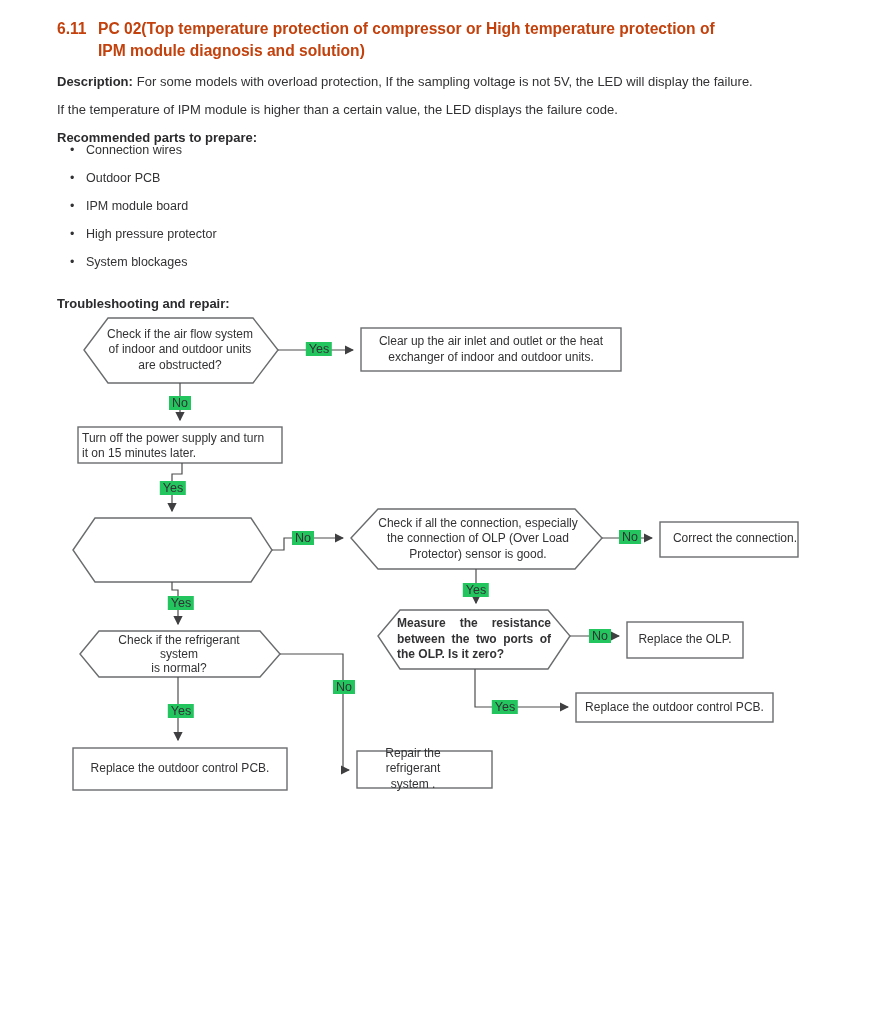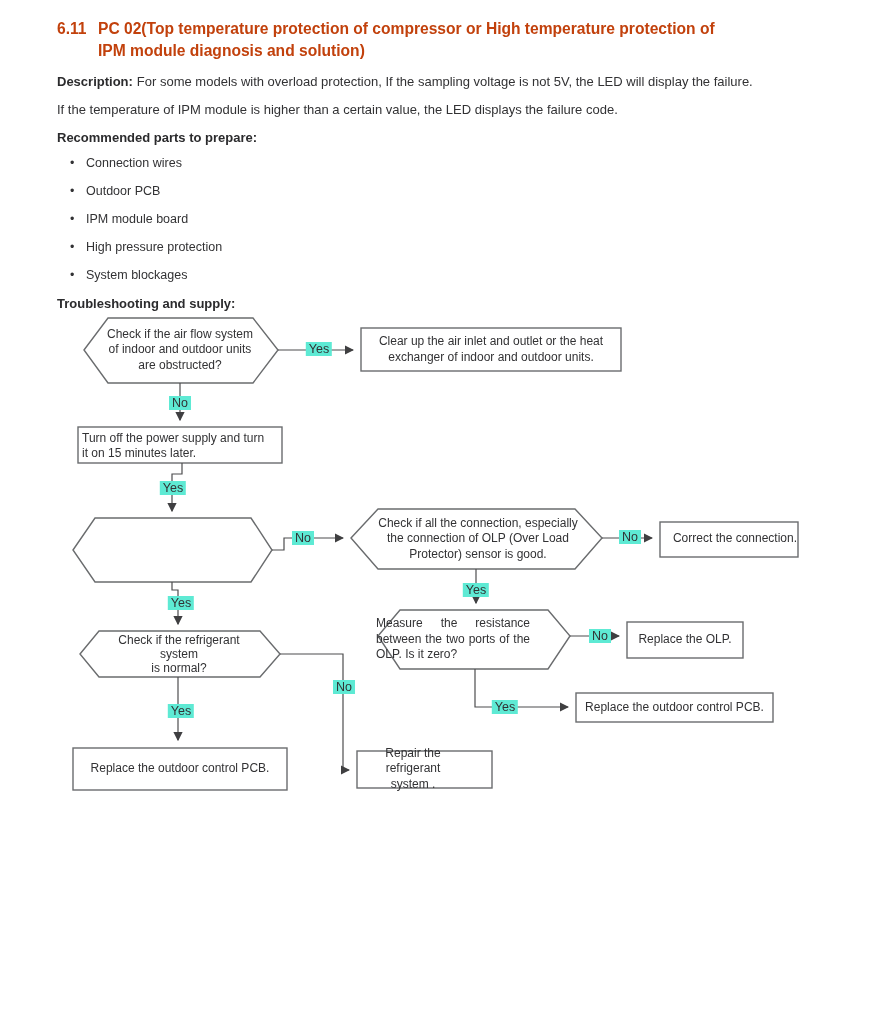--- a/index.html
+++ b/index.html
@@ -12,43 +12,43 @@
   .sec-title { left:57px; top:18px; width:760px; display:flex;
     font-size:15.6px; font-weight:bold; line-height:21.5px; color:#c2410c; }
   .sec-num { width:41px; flex:0 0 41px; }
   .sec-text { white-space:pre-line; }
   .body-line { left:57px; font-size:13px; line-height:16px; color:#323234; }
   .desc { top:74px; }
   .para2 { top:102px; }
   .bold-line { font-weight:bold; color:#2b2b2d; }
   .parts-h { top:130px; }
   .flow-h { top:296px; }
-  .parts { left:70px; top:156px; margin:0; padding:0; list-style:none;
+  .parts { left:70px; top:143px; margin:0; padding:0; list-style:none;
     font-size:12.5px; color:#323234; }
   .parts li { height:15px; line-height:15px; margin-bottom:13px; }
   .parts li .dot { display:inline-block; width:16px; }
   .desc-label { margin-right:4px; }
   
   svg.fc-canvas { position:absolute; left:0; top:0; }
   .node { position:absolute; display:flex; align-items:center; justify-content:center;
     text-align:center; white-space:pre-line; font-size:12px; line-height:15.5px; color:#323234; }
   .n-airflow      { left:95px;  top:320px; width:170px; height:60px; }
   .n-clear        { left:364px; top:329px; width:254px; height:41px; }
   .n-power        { left:82px;  top:429px; width:200px; height:34px; justify-content:flex-start; text-align:left; }
   .n-temp         { left:86px;  top:519px; width:174px; height:61px; }
   .n-connection   { left:366px; top:510px; width:224px; height:58px; }
   .n-correct      { left:662px; top:523px; width:146px; height:32px; }
-  .n-measure      { left:376px; top:612px; width:154px; height:55px; }
+  .n-measure      { left:397px; top:612px; width:154px; height:55px;font-weight:bold; }
   .n-measure .justify { width:100%; text-align:justify; white-space:normal; }
   .n-replace-olp  { left:629px; top:623px; width:112px; height:33px; }
   .n-replace-pcb-r{ left:578px; top:694px; width:193px; height:27px; }
   .n-refrigerant  { left:95px;  top:632px; width:168px; height:43px; line-height:14px; }
   .n-replace-pcb-l{ left:75px;  top:749px; width:210px; height:40px; }
   .n-repair       { left:359px; top:752px; width:108px; height:34px; }
-  .lbl { position:absolute; transform:translate(-50%,-50%); background:#5eead4;
+  .lbl { position:absolute; transform:translate(-50%,-50%); background:#22c55e;
     padding:0 3px; font-size:12.5px; line-height:14px; color:#323234; }
   .l-yes-airflow     { left:319px; top:349px; }
   .l-no-airflow      { left:180px; top:403px; }
   .l-yes-power       { left:173px; top:488px; }
   .l-no-temp         { left:303px; top:538px; }
   .l-yes-temp        { left:181px; top:603px; }
   .l-yes-connection  { left:476px; top:590px; }
   .l-no-connection   { left:630px; top:537px; }
   .l-no-measure      { left:600px; top:636px; }
   .l-yes-measure     { left:505px; top:707px; }
@@ -71,25 +71,25 @@
   </div>
 
   <div class="abs body-line para2">If the temperature of IPM module is higher than a certain value, the LED displays the failure code.</div>
 
   <div class="abs body-line bold-line parts-h">Recommended parts to prepare:</div>
 
   <ul class="abs parts">
     <li><span class="dot">•</span><span>Connection wires</span></li>
     <li><span class="dot">•</span><span>Outdoor PCB</span></li>
     <li><span class="dot">•</span><span>IPM module board</span></li>
-    <li><span class="dot">•</span><span>High pressure protection</span></li>
+    <li><span class="dot">•</span><span>High pressure protector</span></li>
     <li><span class="dot">•</span><span>System blockages</span></li>
   </ul>
 
-  <div class="abs body-line bold-line flow-h">Troubleshooting and supply:</div>
+  <div class="abs body-line bold-line flow-h">Troubleshooting and repair:</div>
 
   <svg class="fc-canvas" width="873" height="1024" viewBox="0 0 873 1024">
     <defs>
       <marker id="arrow" viewBox="0 0 8 8" refX="7" refY="4" markerWidth="8" markerHeight="8" orient="auto-start-reverse">
         <path d="M0,0 L8,4 L0,8 z" fill="#3f3f41"></path>
       </marker>
     </defs>
     <g fill="#ffffff" stroke="#6a6c6e" stroke-width="1.4">
       <polygon points="84,350 108,318 253,318 278,350 253,383 108,383"></polygon>
       <rect x="361" y="328" width="260" height="43"></rect>

